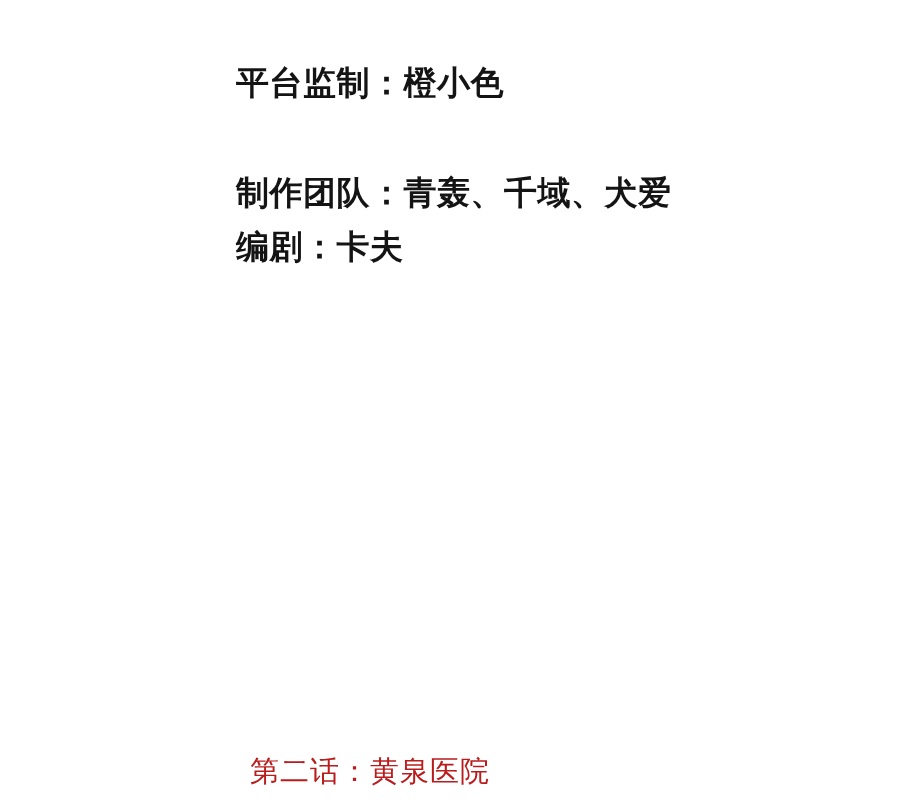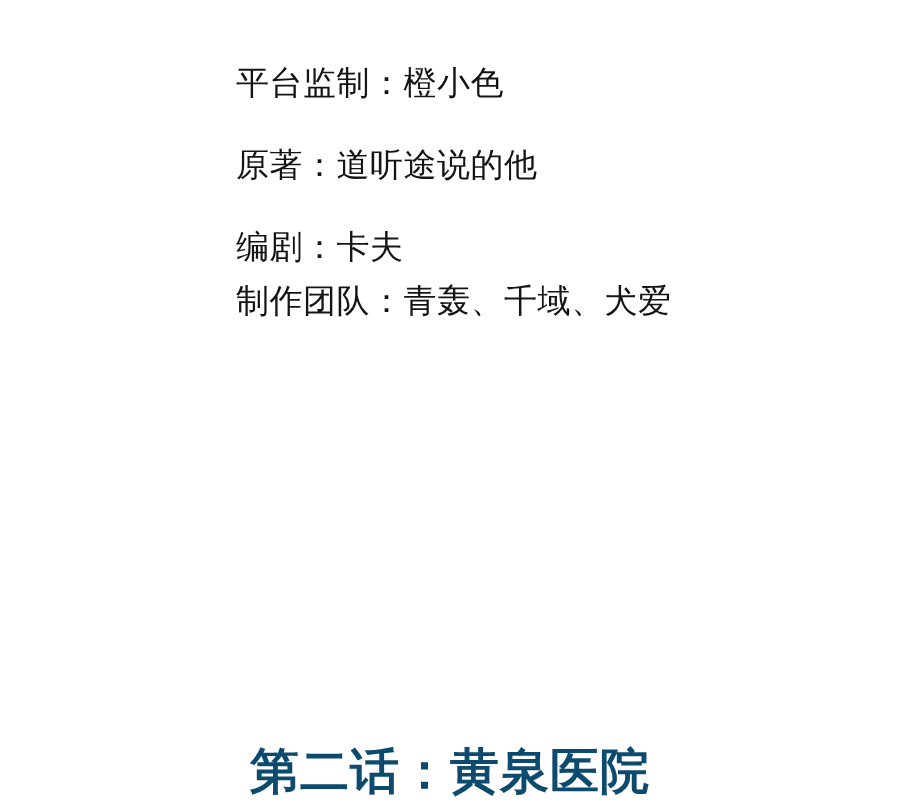--- a/index.html
+++ b/index.html
@@ -22,61 +22,58 @@
   }
   .credits {
     position: absolute;
     left: 236px;
     top: 56px;
     width: 620px;
   }
   .credit-line {
     font-size: 33px;
     line-height: 54px;
-    font-weight: 400;
+    font-weight: 700;
     letter-spacing: 0.5px;
     color: #141414;
     white-space: nowrap;
   }
   .block-gap {
     height: 28px;
   }
   .chapter-title {
     position: absolute;
     left: 250px;
     top: 742px;
-    font-size: 49px;
+    font-size: 29px;
     line-height: 58px;
-    font-weight: 700;
+    font-weight: 400;
     letter-spacing: 1px;
-    color: #0c4a6e;
+    color: #b91c1c;
     white-space: nowrap;
   }
 </style>
 </head>
 <body>
 
 <div class="page">
 
   <div class="credits">
 
     <div class="credit-group">
       <div class="credit-line">平台监制：橙小色</div>
     </div>
 
     <div class="block-gap"></div>
 
-    <div class="credit-group">
-      <div class="credit-line">原著：道听途说的他</div>
-    </div>
 
     <div class="block-gap"></div>
 
     <div class="credit-group">
+      <div class="credit-line">制作团队：青轰、千域、犬爱</div>
       <div class="credit-line">编剧：卡夫</div>
-      <div class="credit-line">制作团队：青轰、千域、犬爱</div>
     </div>
 
   </div>
 
   <div class="chapter-title">第二话：黄泉医院</div>
 
 </div>
 
 </body></html>

